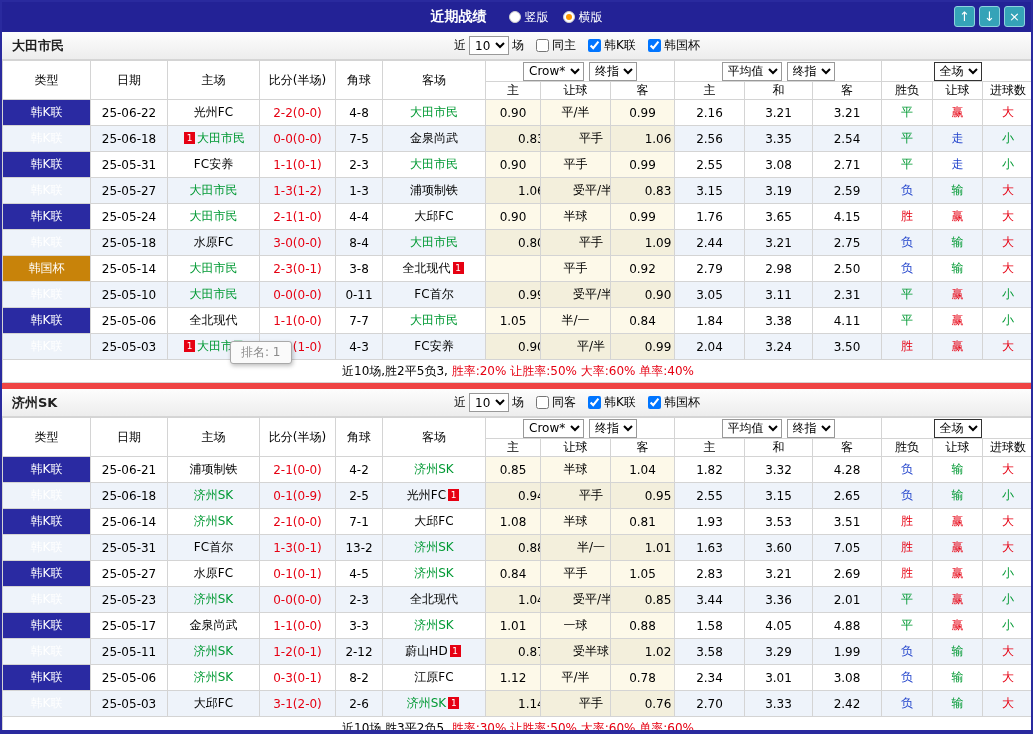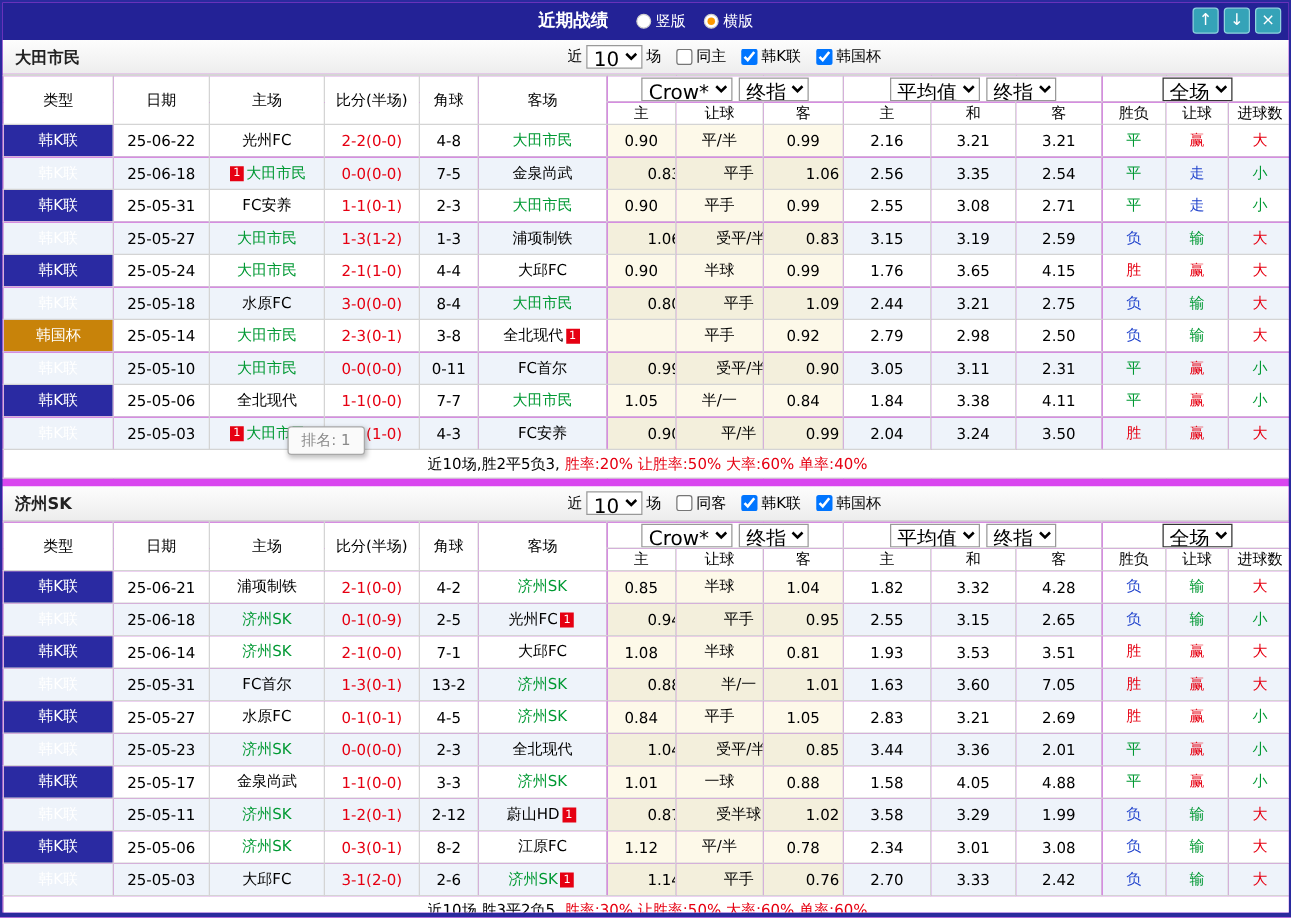--- a/index.html
+++ b/index.html
@@ -2,21 +2,21 @@
 <html><head>
 <meta charset="utf-8">
 <style>
   * { box-sizing: border-box; }
   body {
     margin: 0; padding: 0; background: #e9e9e9;
     font-family: "DejaVu Sans", "Liberation Sans", sans-serif;
     font-size: 12px; color: #000;
   }
   .window {
-    width: 1033px; height: 734px; margin: 0 auto; background: #d946ef;
+    width: 1033px; height: 734px; margin: 0 auto; background: #ef4444;
     border: 2px solid #2a2a9e; border-bottom-width: 4px;
     position: relative; overflow: hidden;
   }
   
   .titlebar {
     height: 30px; background: #232296; color: #fff;
     display: flex; align-items: center; justify-content: center; position: relative;
   }
   .titlebar .title { font-weight: bold; font-size: 14px; }
   .tb-radios { display: flex; align-items: center; gap: 14px; margin-left: 22px; font-size: 12px; }
@@ -38,21 +38,21 @@
   .sec-header {
     height: 28px; background: linear-gradient(#fdfdfd, #ededed);
     border-bottom: 1px solid #d5d5d5; display: flex; align-items: center;
     padding: 0 10px; position: relative;
   }
   .team-name { font-weight: bold; font-size: 13px; color: #222; }
   .sec-controls { position: absolute; left: 452px; display: flex; align-items: center; gap: 3px; }
   .sec-controls .cb { display: inline-flex; align-items: center; margin-left: 9px; cursor: pointer; }
   .sec-controls input[type="checkbox"] { margin: 0 3px 0 0; width: 13px; height: 13px; }
   select {
-    font-family: inherit; font-size: 16px; height: 19px; padding: 0 1px;
+    font-family: inherit; font-size: 12px; height: 19px; padding: 0 1px;
     border: 1px solid #999; background: #fff;
   }
   select.dark-select { border: 1px solid #333; }
   
   table { border-collapse: collapse; table-layout: fixed; width: 100%; }
   th, td { border: 1px solid #d4d4d4; text-align: center; padding: 0 1px; overflow: hidden; white-space: nowrap; }
   thead th { background: #fff; font-weight: normal; }
   thead tr.sel-row th { height: 21px; }
   thead tr.lbl-row th { height: 17px; }
   .sel-wrap { display: flex; align-items: center; justify-content: center; gap: 5px; }

